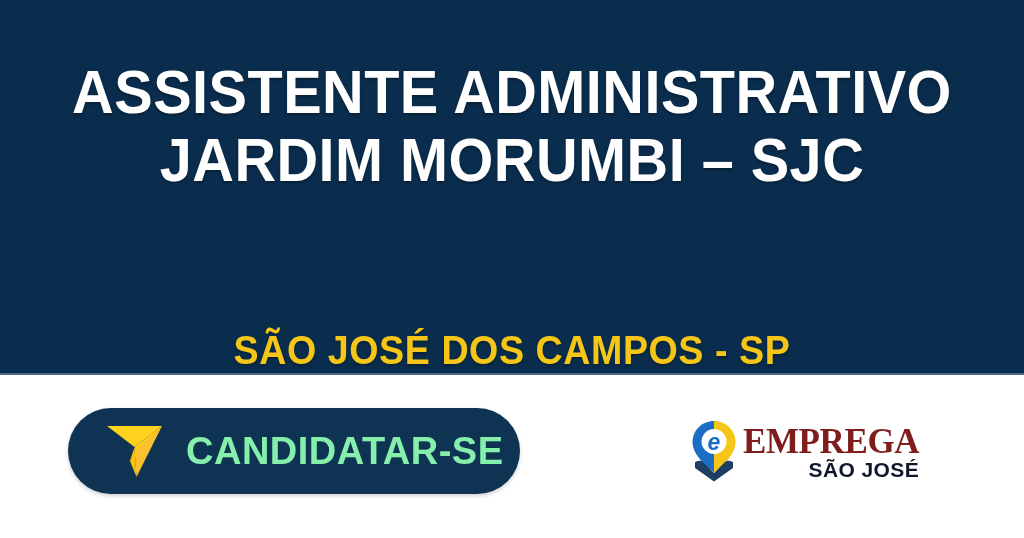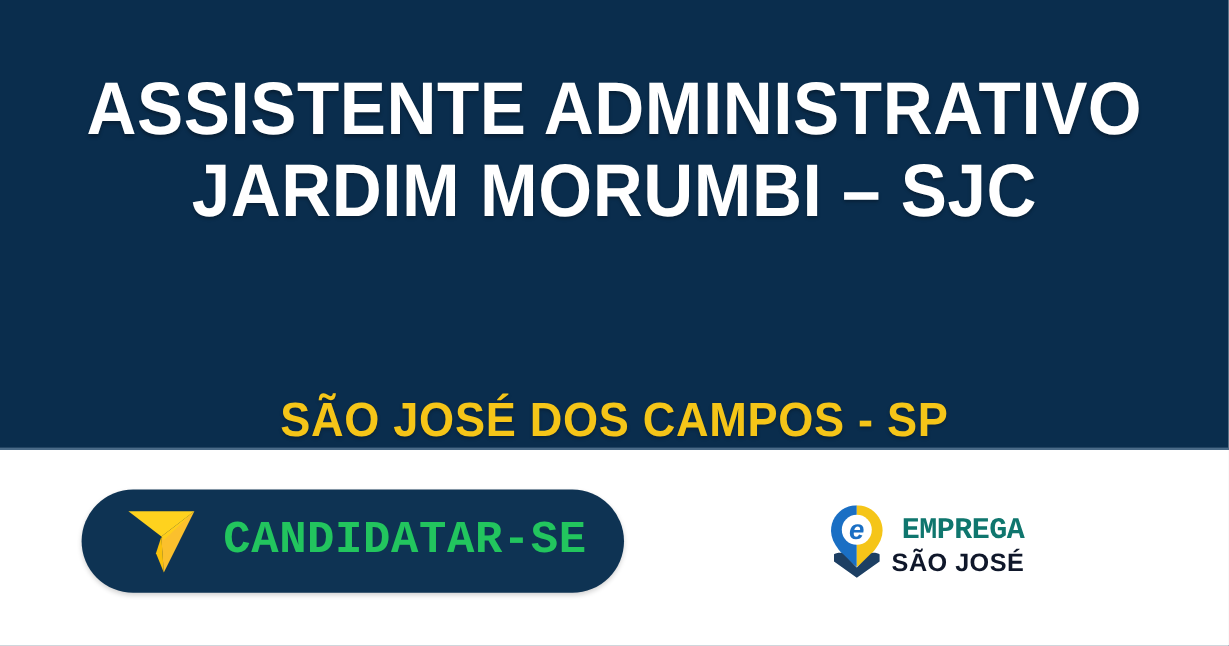--- a/index.html
+++ b/index.html
@@ -111,22 +111,22 @@
 
   .apply-icon {
     flex: 0 0 auto;
     width: 58px;
     height: 62px;
     display: block;
     margin-right: 22px;
   }
 
   .apply-label {
-    color: #22c55e;
-    font-family: Liberation Mono, monospace;
+    color: #86efac;
+    font-family: Liberation Sans, sans-serif;
     font-weight: 700;
     font-size: 38px;
     letter-spacing: 0.5px;
     line-height: 1;
     white-space: nowrap;
     text-transform: uppercase;
   }
   
 
   .brand-lockup {
@@ -146,24 +146,24 @@
   }
 
   .brand-words {
     display: flex;
     flex-direction: column;
     align-items: flex-end;
     padding-top: 5px;
   }
 
   .brand-name {
-    color: #0f766e;
-    font-family: Liberation Mono, monospace;
-    font-weight: 700;
-    font-size: 25px;
+    color: #7f1d1d;
+    font-family: Liberation Serif, serif;
+    font-weight: 700;
+    font-size: 35px;
     line-height: 33px;
     letter-spacing: -0.4px;
     text-transform: uppercase;
     white-space: nowrap;
   }
 
   .brand-sub {
     color: #0f172a;
     font-family: "Liberation Sans", "DejaVu Sans", sans-serif;
     font-weight: 700;

